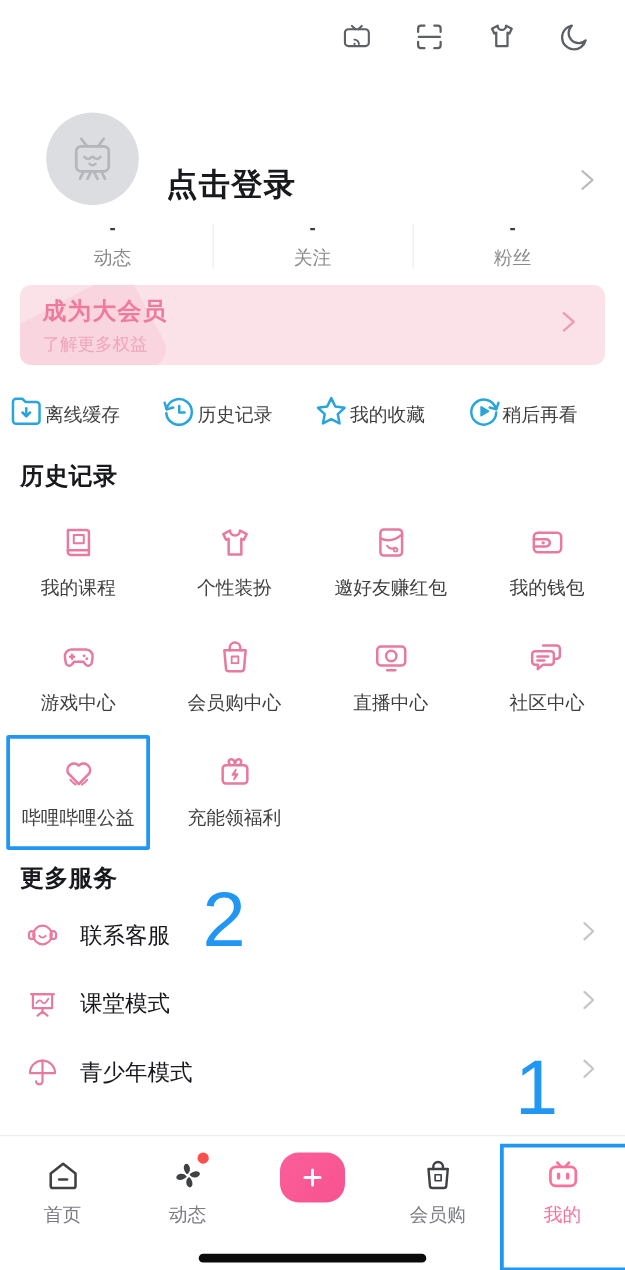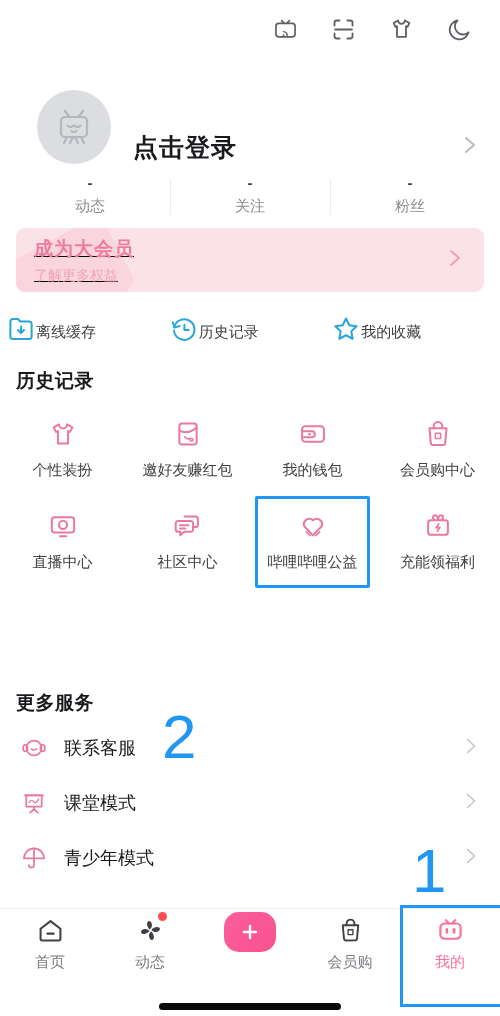--- a/index.html
+++ b/index.html
@@ -38,21 +38,21 @@
   .stats { display: flex; height: 60px; align-items: center; padding: 0 10px; }
   .stat { flex: 1; text-align: center; position: relative; }
   .stat + .stat::before {
     content: ""; position: absolute; left: 0; top: 6px;
     width: 1px; height: 36px; background: #ededed;
   }
   .stat-val { font-size: 15px; color: #3d3d3d; font-weight: 600; line-height: 20px; }
   .stat-lbl { font-size: 15px; color: #8a8a8a; margin-top: 4px; }
 
   
-  .vip-wrap { padding: 4px 16px 0 16px; text-decoration: underline; }
+  .vip-wrap { padding: 4px 16px 0 16px; }
   .vip {
     position: relative; height: 64px; border-radius: 9px;
     background: #fbe2e9; overflow: hidden;
     display: flex; flex-direction: column; justify-content: center;
     padding-left: 18px;
   }
   .vip::before {
     content:""; position:absolute; left:-10px; bottom:-26px;
     width: 120px; height: 80px; background:#f8cbd9; opacity:.55;
     transform: rotate(-28deg); border-radius: 14px;
@@ -90,21 +90,21 @@
     height: 55px; display:flex; align-items:center; padding: 0 20px 0 18px; position: relative;
   }
   .lrow .ic { width: 32px; display:flex; align-items:center; justify-content:center; }
   .lrow .lbl { margin-left: 14px; font-size: 18px; color: #18191c; font-weight: 400; }
   .lrow .chev { margin-left: auto; color: #c4c6c9; }
 
   
   .tabbar {
     position:absolute; left:0; right:0; bottom:0; height: 108px;
     background:#fff; border-top: 1px solid #ededed;
-    display:flex; align-items:flex-start; padding-top: 4px;
+    display:flex; align-items:flex-start; padding-top: 14px;
   }
   .tab { flex:1; display:flex; flex-direction:column; align-items:center; position:relative; }
   .tab .ic { height: 34px; display:flex; align-items:center; justify-content:center; position:relative; }
   .tab .lbl { margin-top: 6px; font-size: 15px; color: #7a7c80; }
   .tab.active .lbl { color: #fb7299; }
   .dot { position:absolute; width:9px; height:9px; border-radius:50%; background:#fb4e4e; top:-1px; right:-2px; }
   .plus {
     width: 52px; height: 40px; border-radius: 15px;
     background: linear-gradient(135deg,#fb5f9b,#f7528f);
     display:flex; align-items:center; justify-content:center; margin-top: -1px;
@@ -236,25 +236,45 @@
       <div class="quick-lbl">历史记录</div>
     </div>
     <div class="quick-item">
       <div class="ic">
         <svg width="30" height="30" viewBox="0 0 24 24" fill="none" stroke="#29a5dc" stroke-width="1.6" stroke-linecap="round" stroke-linejoin="round">
           <path d="M12 3.6 L14.6 9 L20.5 9.8 L16.2 13.9 L17.3 19.8 L12 17 L6.7 19.8 L7.8 13.9 L3.5 9.8 L9.4 9 z"></path>
         </svg>
       </div>
       <div class="quick-lbl">我的收藏</div>
     </div>
+    <div class="quick-item">
+      <div class="ic">
+        <svg width="30" height="30" viewBox="0 0 24 24" fill="none" stroke="#29a5dc" stroke-width="1.6" stroke-linecap="round" stroke-linejoin="round">
+          <path d="M19.6 10 A8 8 0 1 0 20 12.8"></path>
+          <path d="M21.4 6.6 L20 10.8 L15.8 9.6"></path>
+          <path d="M10.4 9.3 L15 12 L10.4 14.7 z" fill="#29a5dc" stroke-width="1.2"></path>
+        </svg>
+      </div>
+      <div class="quick-lbl">稍后再看</div>
+    </div>
   </div>
 
   <div class="sec-title">历史记录</div>
   <div class="grid">
 
+    <div class="gcell">
+      <div class="ic">
+        <svg width="32" height="32" viewBox="0 0 24 24" fill="none" stroke="#e8799f" stroke-width="1.5" stroke-linecap="round" stroke-linejoin="round">
+          <path d="M5.5 4.5 h11 a1.6 1.6 0 0 1 1.6 1.6 v13.4 h-11 a1.6 1.6 0 0 1 -1.6 -1.6 z"></path>
+          <path d="M5.5 16.6 h12.6"></path>
+          <path d="M9 7.5 h6 v5 h-6 z" stroke-width="1.2"></path>
+        </svg>
+      </div>
+      <div class="lbl">我的课程</div>
+    </div>
 
 
     <div class="gcell">
       <div class="ic">
         <svg width="32" height="32" viewBox="0 0 24 24" fill="none" stroke="#e8799f" stroke-width="1.5" stroke-linecap="round" stroke-linejoin="round">
           <path d="M9 4.8 L5 7 l1.7 3.4 L8.2 9.8 v9.4 h7.6 V9.8 l1.5 .6 L19 7 L15 4.8 a3 3 0 0 1 -6 0 z"></path>
         </svg>
       </div>
       <div class="lbl">个性装扮</div>
     </div>
@@ -275,20 +295,32 @@
       <div class="ic">
         <svg width="32" height="32" viewBox="0 0 24 24" fill="none" stroke="#e8799f" stroke-width="1.5" stroke-linecap="round" stroke-linejoin="round">
           <rect x="3.8" y="6.2" width="16.4" height="11.6" rx="2.4"></rect>
           <path d="M3.8 10 h7.4 a2.2 2.2 0 0 1 0 4.4 H3.8"></path>
           <circle cx="9.4" cy="12.2" r="1" fill="#e8799f" stroke="none"></circle>
         </svg>
       </div>
       <div class="lbl">我的钱包</div>
     </div>
 
+    <div class="gcell">
+      <div class="ic">
+        <svg width="32" height="32" viewBox="0 0 24 24" fill="none" stroke="#e8799f" stroke-width="1.5" stroke-linecap="round" stroke-linejoin="round">
+          <path d="M7.6 7.2 h8.8 a4 4 0 0 1 3.9 4.6 l-.5 3.4 a2.1 2.1 0 0 1 -3.7 1 l-1.4 -1.7 h-5.4 l-1.4 1.7 a2.1 2.1 0 0 1 -3.7 -1 l-.5 -3.4 A4 4 0 0 1 7.6 7.2 z"></path>
+          <path d="M8 10.4 v2.4"></path>
+            <path d="M6.8 11.6 h2.4"></path>
+          <circle cx="15.2" cy="11" r=".85" fill="#e8799f" stroke="none"></circle>
+          <circle cx="16.8" cy="12.7" r=".85" fill="#e8799f" stroke="none"></circle>
+        </svg>
+      </div>
+      <div class="lbl">游戏中心</div>
+    </div>
 
     <div class="gcell">
       <div class="ic">
         <svg width="32" height="32" viewBox="0 0 24 24" fill="none" stroke="#e8799f" stroke-width="1.5" stroke-linecap="round" stroke-linejoin="round">
           <path d="M5.6 7.6 h12.8 l-1 11.2 a1.6 1.6 0 0 1 -1.6 1.4 H8.2 a1.6 1.6 0 0 1 -1.6 -1.4 z"></path>
           <path d="M8.8 7.6 V6.2 a3.2 3.2 0 0 1 6.4 0 v1.4"></path>
           <path d="M10 11.4 h4 v4 h-4 z" stroke-width="1.1"></path>
         </svg>
       </div>
       <div class="lbl">会员购中心</div>

